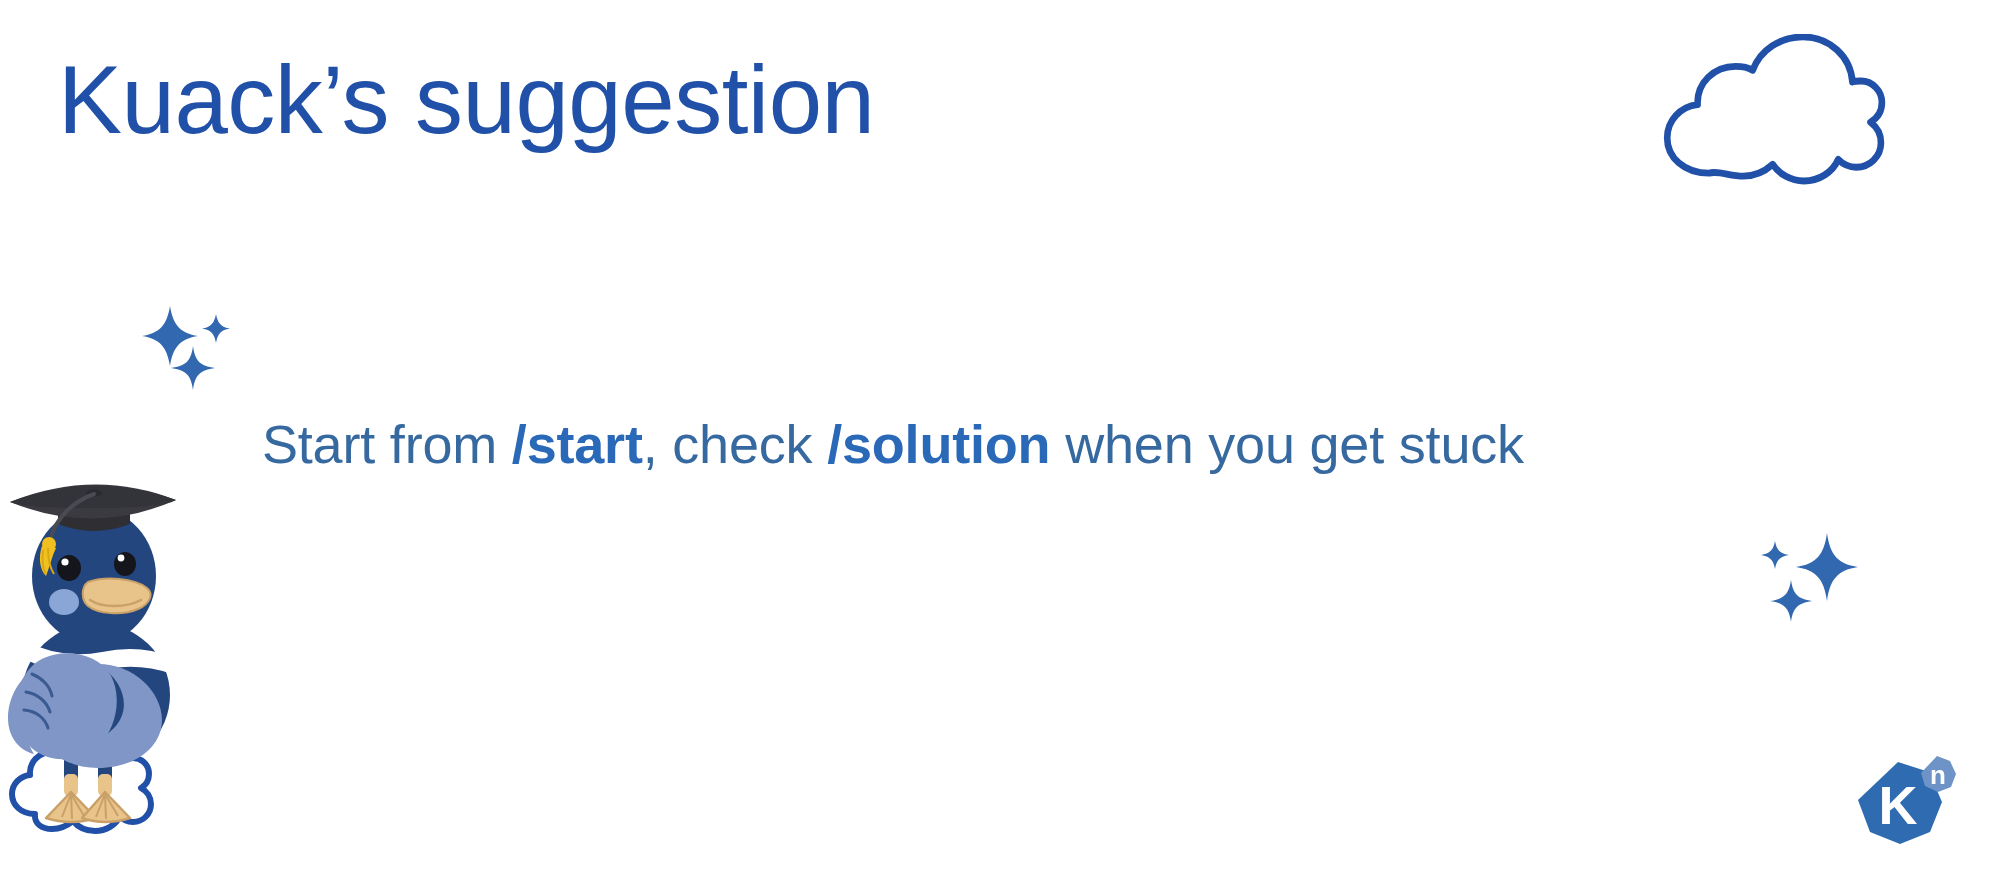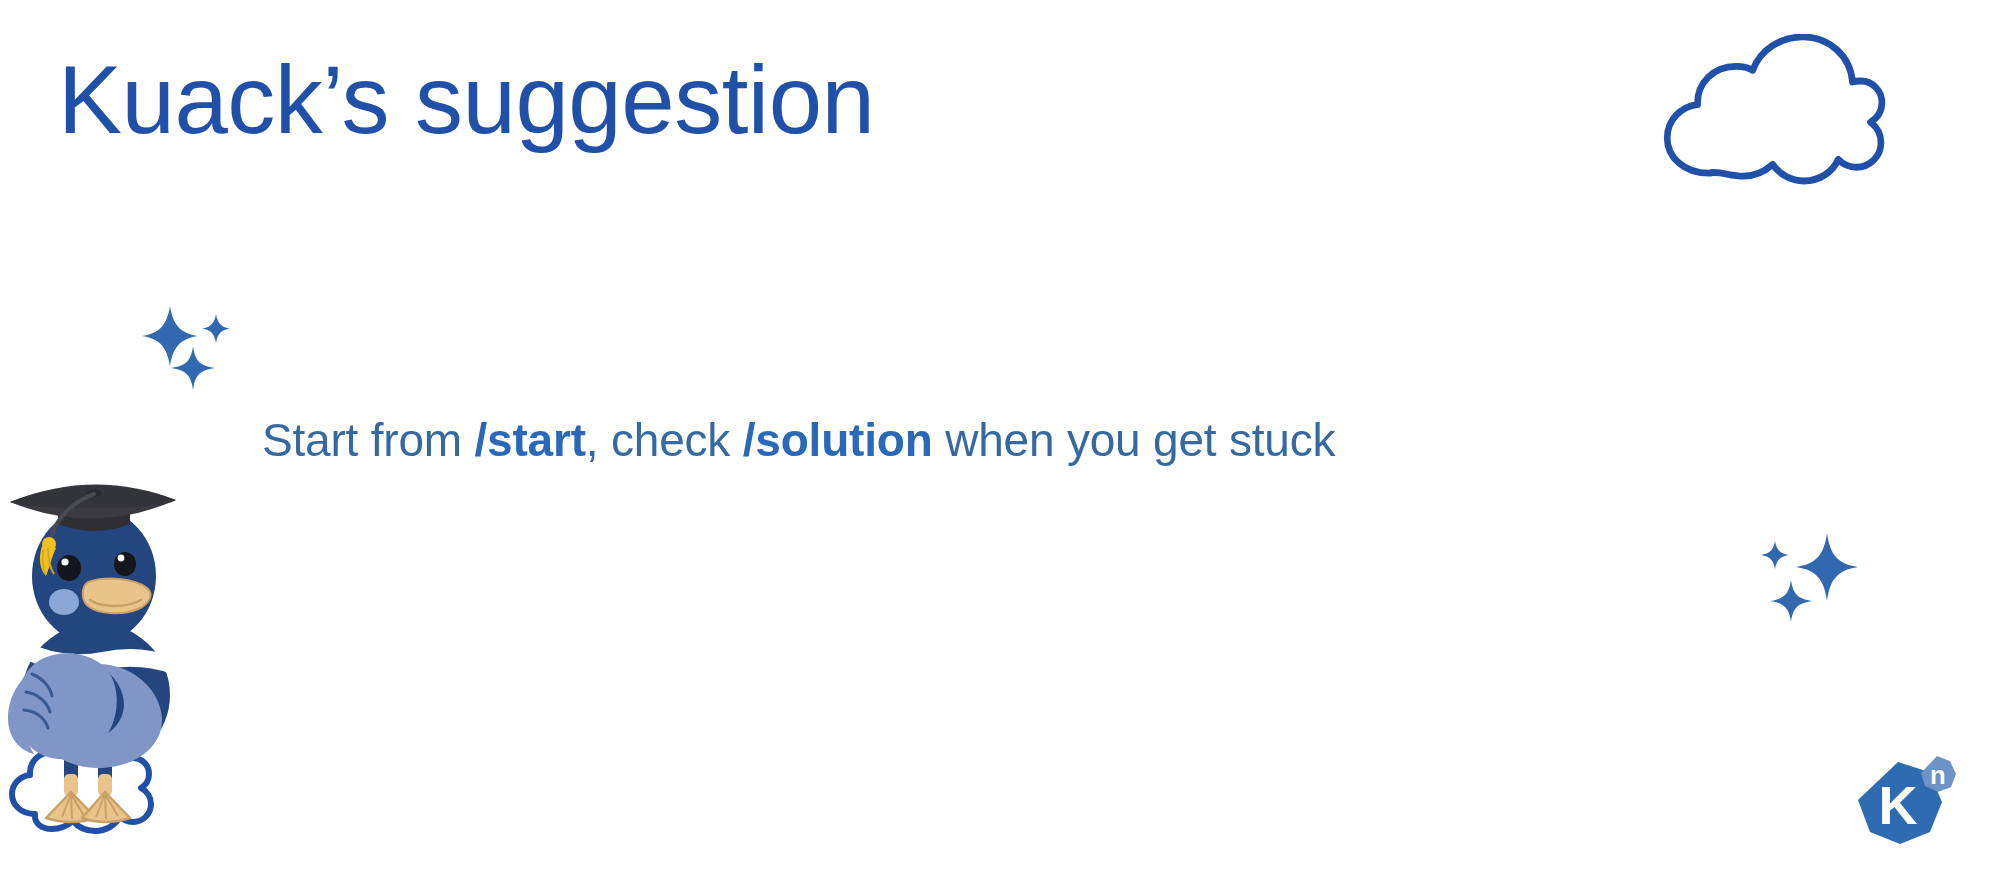--- a/index.html
+++ b/index.html
@@ -31,21 +31,21 @@
     color: #2150A8;
     font-weight: 400;
     white-space: nowrap;
   }
 
   
   #body-line {
     position: absolute;
     left: 262px;
     top: 417px;
-    font-size: 46px;
+    font-size: 54px;
     line-height: 1.0;
     letter-spacing: -0.2px;
     color: #36699F;
     font-weight: 400;
     white-space: nowrap;
   }
   #body-line .cmd {
     font-weight: 700;
     color: #2A68B8;
   }

